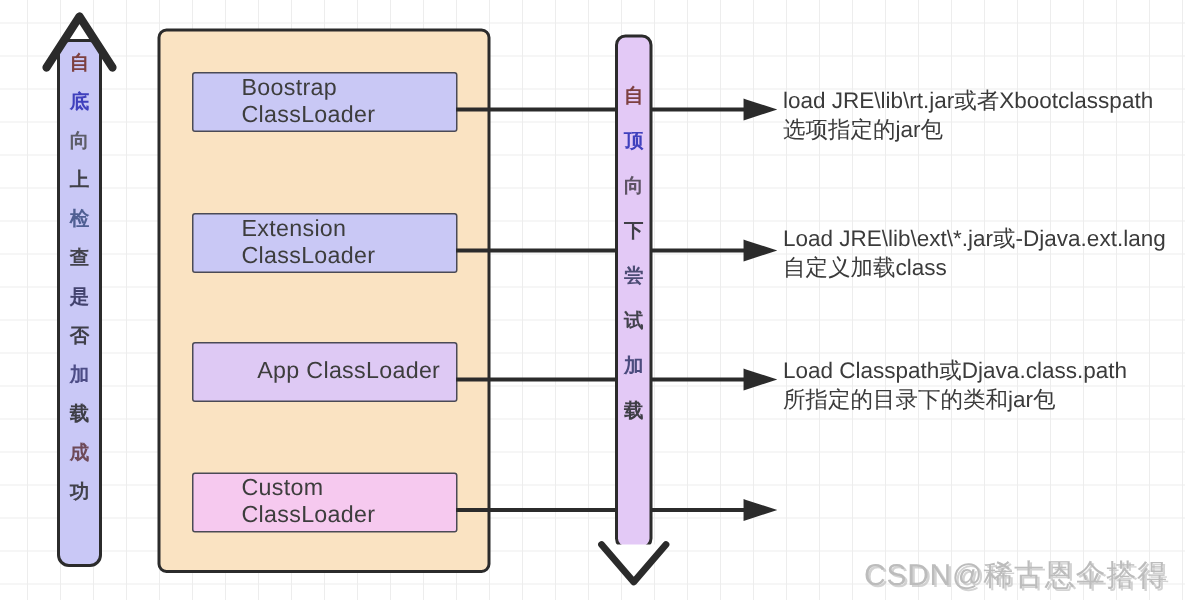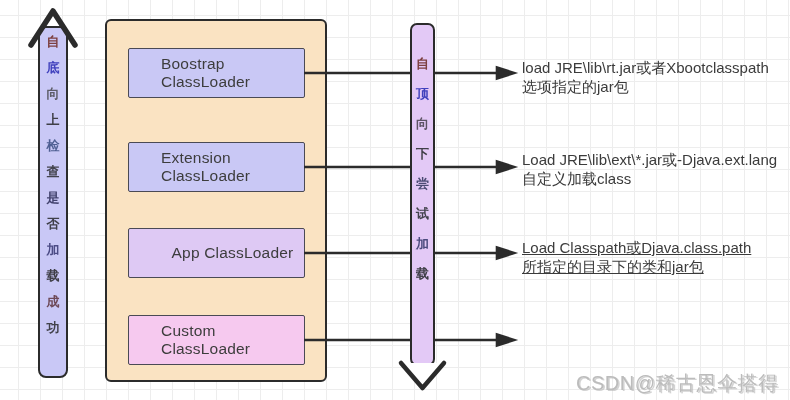--- a/index.html
+++ b/index.html
@@ -15,21 +15,21 @@
   }
   .layer{position:absolute;left:0;top:0;}
   
   .container-box{
     position:absolute;left:105px;top:19px;width:222px;height:363px;
     background:#fae3c2;border:2px solid #2b2b2b;border-radius:6px;
     box-sizing:border-box;z-index:1;
   }
   
   .loader-box{
-    position:absolute;left:128px;width:177px;height:50px;
+    position:absolute;left:128px;width:177px;height:40px;
     border:1.5px solid #4a4a55;border-radius:2px;box-sizing:border-box;
     display:flex;align-items:center;justify-content:center;
     font-size:15.5px;color:#3d3d3d;z-index:2;letter-spacing:.2px;padding-left:32px;
   }
   .loader-0{top:48px;background:#c9c8f5;}
   .loader-1{top:142px;background:#c9c8f5;}
   .loader-2{top:228px;background:#dec9f4;}
   .loader-3{top:315px;background:#f6c9ef;justify-content:flex-end;}
   
   .lines{z-index:3;}
@@ -48,21 +48,21 @@
   .right-bar{
     left:410px;top:23px;width:25px;height:343px;background:#e3c9f6;
     border-radius:7px;padding-top:32px;gap:17px;
   }
   
   .annotation{
     position:absolute;left:522px;width:262px;z-index:2;
     font-size:15px;line-height:19px;color:#3b3b3b;
   }
   .annotation span{display:block;}
-  .ann-0{top:58px;} .ann-1{top:150px;} .ann-2{top:238px;text-decoration:underline;} .ann-3{top:324px;}
+  .ann-0{top:58px;} .ann-1{top:150px;} .ann-2{top:238px;} .ann-3{top:324px;}
   
   .watermark{
     position:absolute;left:576px;top:370px;z-index:6;
     font-size:20px;color:#bcbcbc;letter-spacing:.5px;
     text-shadow:1.5px 1px 0 rgba(175,175,175,.55);
   }
 </style>
 </head>
 <body>
 

